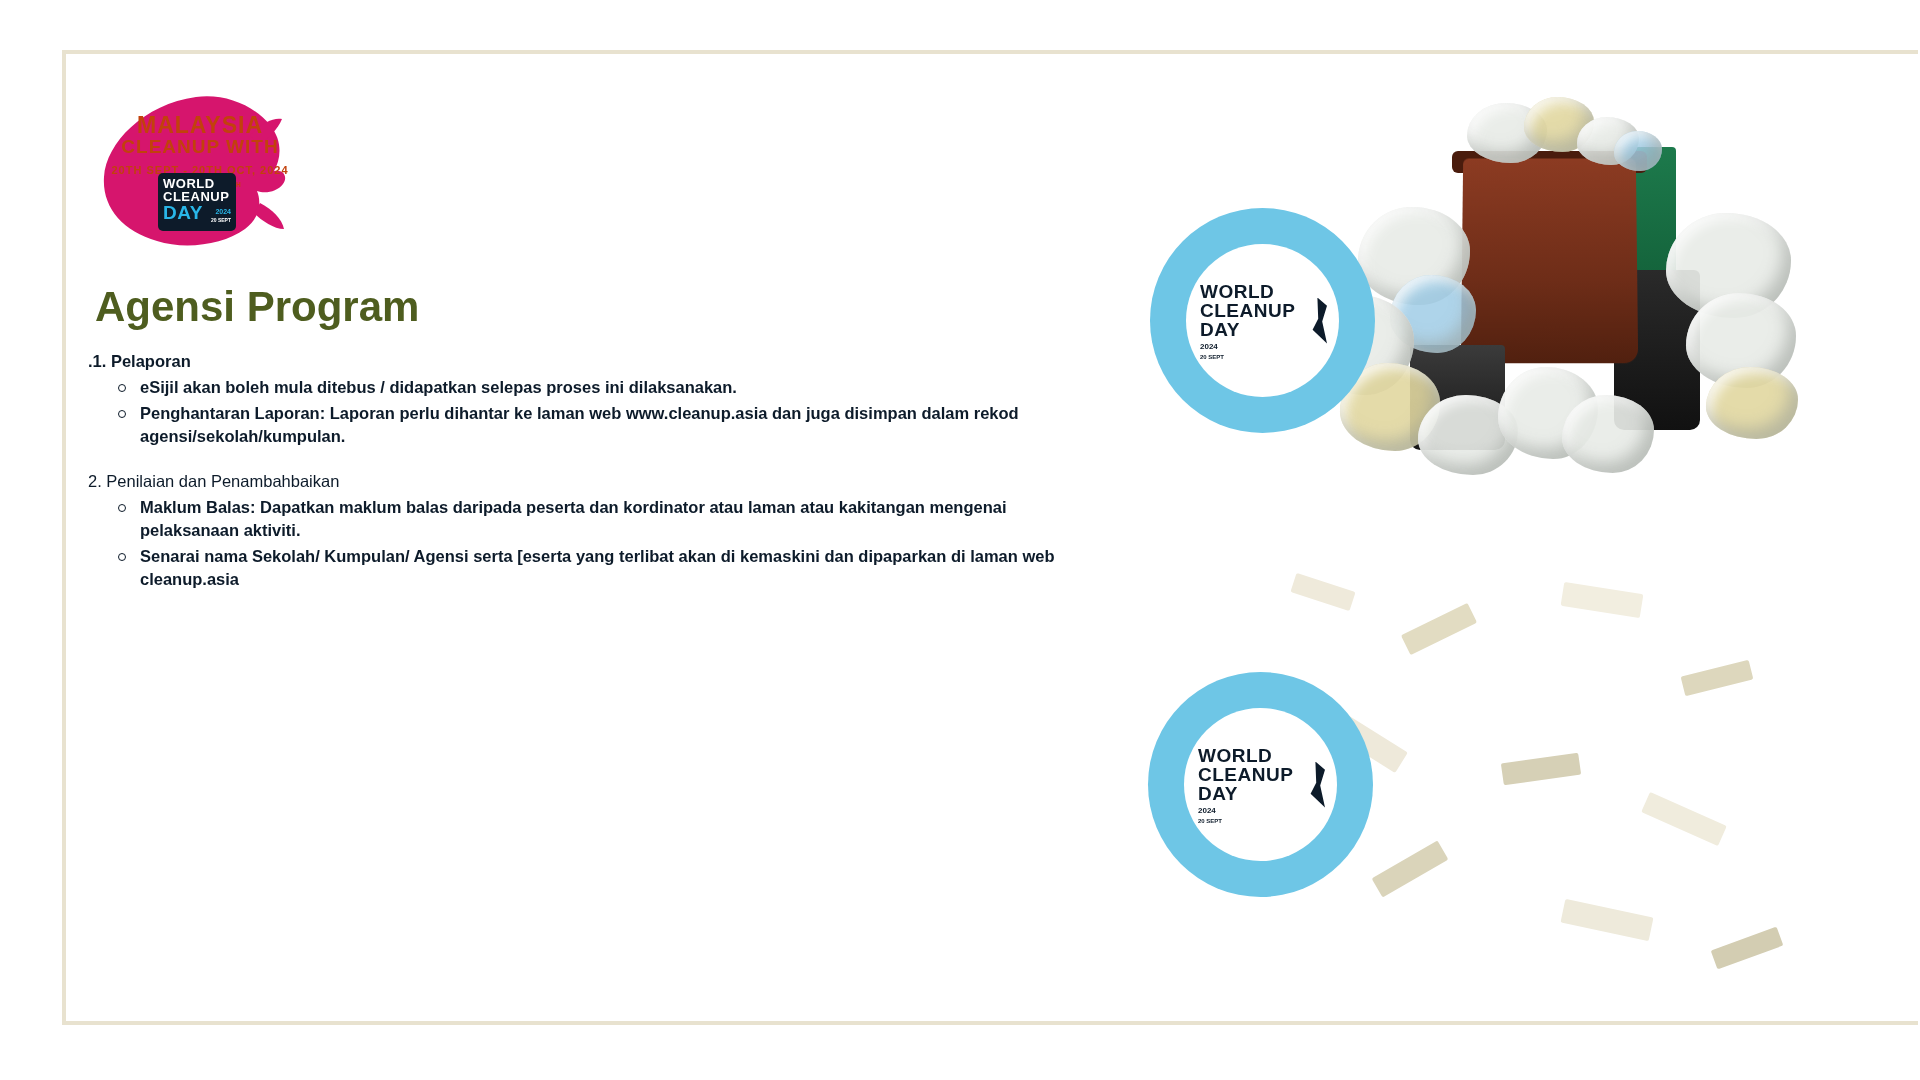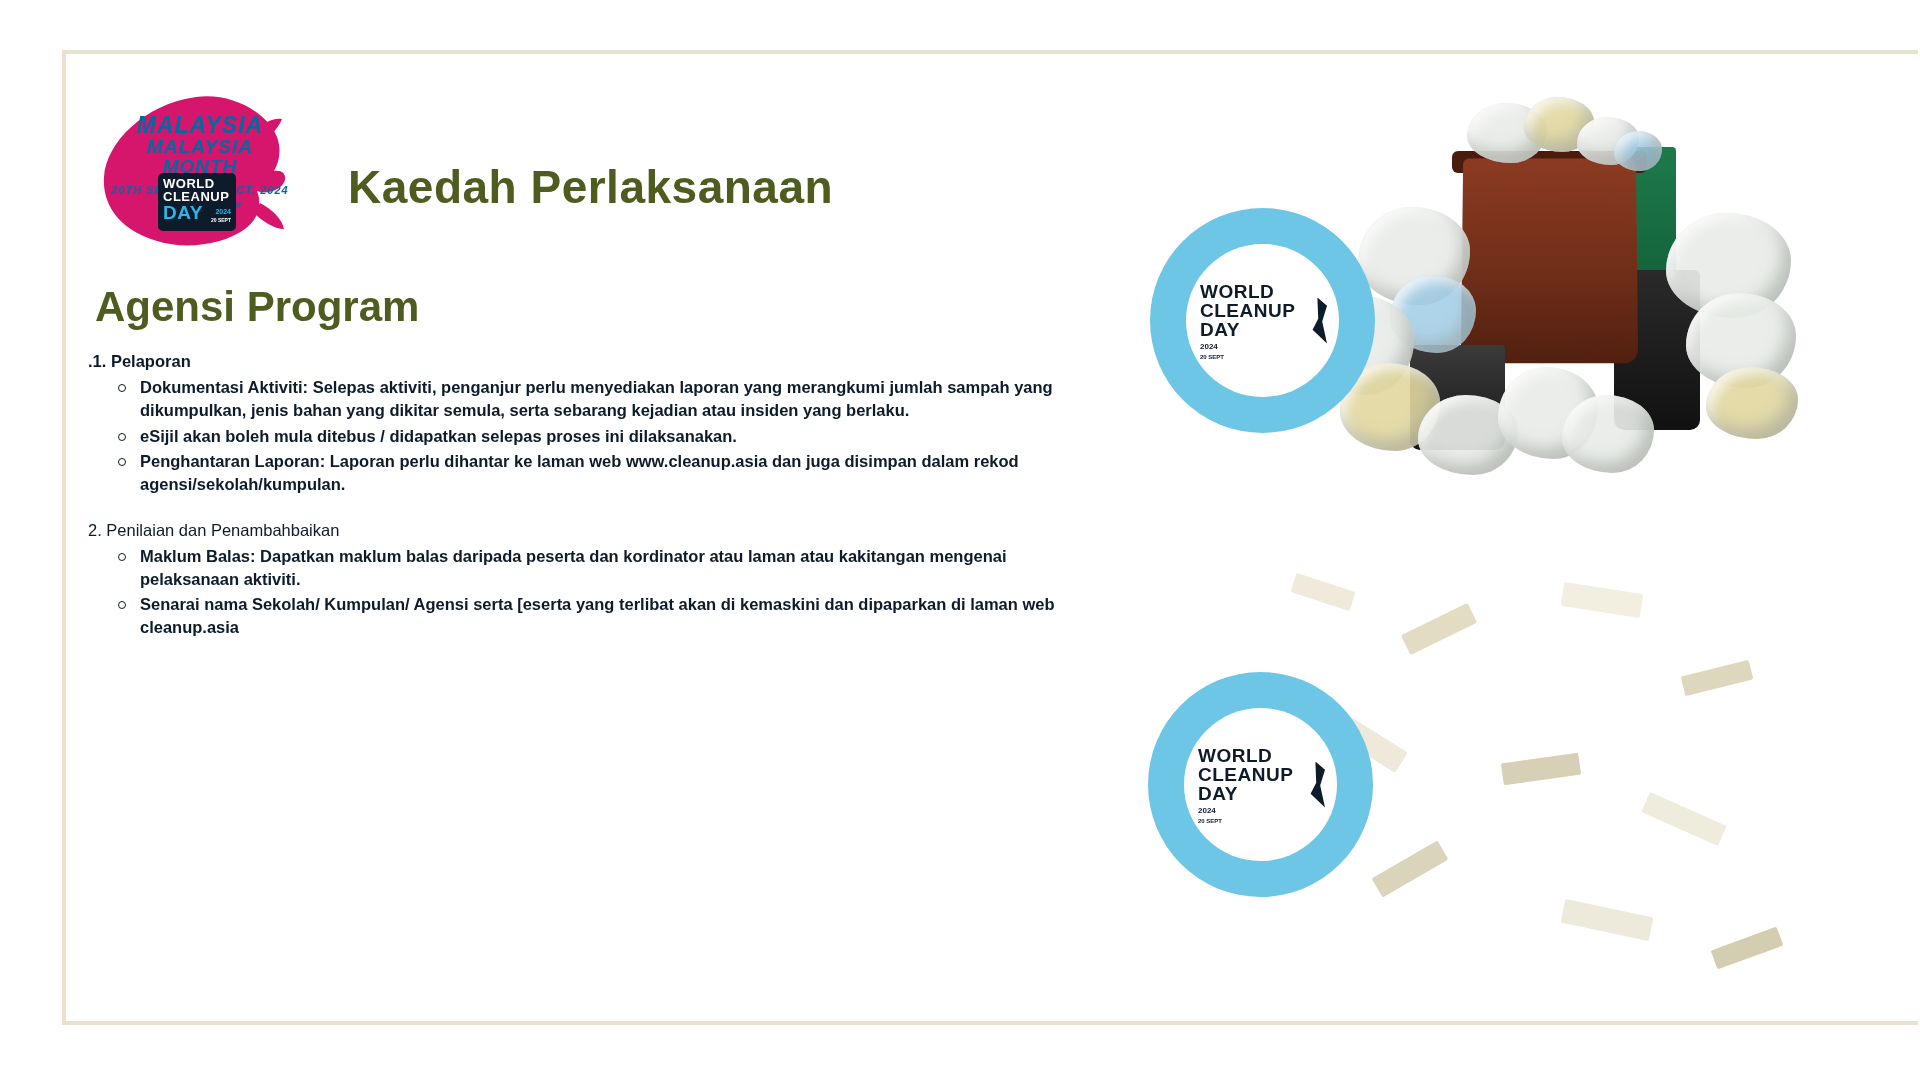--- a/index.html
+++ b/index.html
@@ -39,26 +39,25 @@
     position: absolute;
     left: 0; top: 0;
     width: 190px;
     height: 155px;
   }
   .logo-text {
     position: absolute;
     left: 10px;
     top: 18px;
     width: 180px;
-    color: #0369a1;
+    color: #c2410c;
     font-weight: 800;
     line-height: 1.05;
     letter-spacing: 1px;
     text-align: center;
-    font-style: italic;
   }
   .logo-l1 { font-size: 23px; }
   .logo-l2 { font-size: 19px; }
   .logo-l3 { font-size: 11px; margin-top: 8px; }
   .logo-l4 { font-size: 6.5px; margin-top: 5px; letter-spacing: .4px; }
   .logo-badge {
     position: absolute;
     left: 58px;
     top: 78px;
     width: 78px;
@@ -264,41 +263,39 @@
   <div class="slide-border"></div>
 
   <div class="logo-wrap">
     <svg class="logo-blob" viewBox="0 0 190 155">
       <path d="M96 2c28-4 58 8 74 28 13 16 11 34 4 46 10-2 14 6 9 13-6 8-18 10-26 7 5 12 2 28-12 38-22 16-60 21-88 12C22 136 2 112 4 82 6 48 44 9 96 2z" fill="#d6156d"></path>
       <path d="M150 40c10-10 22-18 32-16-4 10-14 20-24 27z" fill="#d6156d"></path>
       <path d="M160 108c12 6 22 16 24 26-10 0-22-8-30-16z" fill="#d6156d"></path>
     </svg>
     <div class="logo-text">
       <div class="logo-l1">MALAYSIA</div>
-      <div class="logo-l2">MALAYSIA MONTH</div>
+      <div class="logo-l2">CLEANUP WITH</div>
       <div class="logo-l3">20TH SEPT - 20TH OCT, 2024</div>
       <div class="logo-l4">IN CONJUNCTION WITH</div>
     </div>
     <div class="logo-badge">
       <div class="b1">WORLD</div>
       <div class="b2">CLEANUP</div>
       <div class="b3">DAY</div>
       <div class="b4">2024</div>
       <div class="b5">20 SEPT</div>
     </div>
   </div>
 
-  <div class="title-main">Kaedah Perlaksanaan</div>
   <div class="title-sub">Agensi Program</div>
 
   <div class="body">
 
     <div class="sec-head">.1. Pelaporan</div>
     <ul class="bullets">
-      <li>Dokumentasi Aktiviti: Selepas aktiviti, penganjur perlu menyediakan laporan yang merangkumi jumlah sampah yang dikumpulkan, jenis bahan yang dikitar semula, serta sebarang kejadian atau insiden yang berlaku.</li>
       <li>eSijil akan boleh mula ditebus / didapatkan selepas proses ini dilaksanakan.</li>
       <li>Penghantaran Laporan: Laporan perlu dihantar ke laman web www.cleanup.asia dan juga disimpan dalam rekod agensi/sekolah/kumpulan.</li>
     </ul>
 
     <div class="gap"></div>
 
     <div class="sec-head plain">2. Penilaian dan Penambahbaikan</div>
     <ul class="bullets">
       <li>Maklum Balas: Dapatkan maklum balas daripada peserta dan kordinator atau laman atau kakitangan mengenai pelaksanaan aktiviti.</li>
       <li>Senarai nama Sekolah/ Kumpulan/ Agensi serta [eserta yang terlibat akan di kemaskini dan dipaparkan di laman web cleanup.asia</li>

